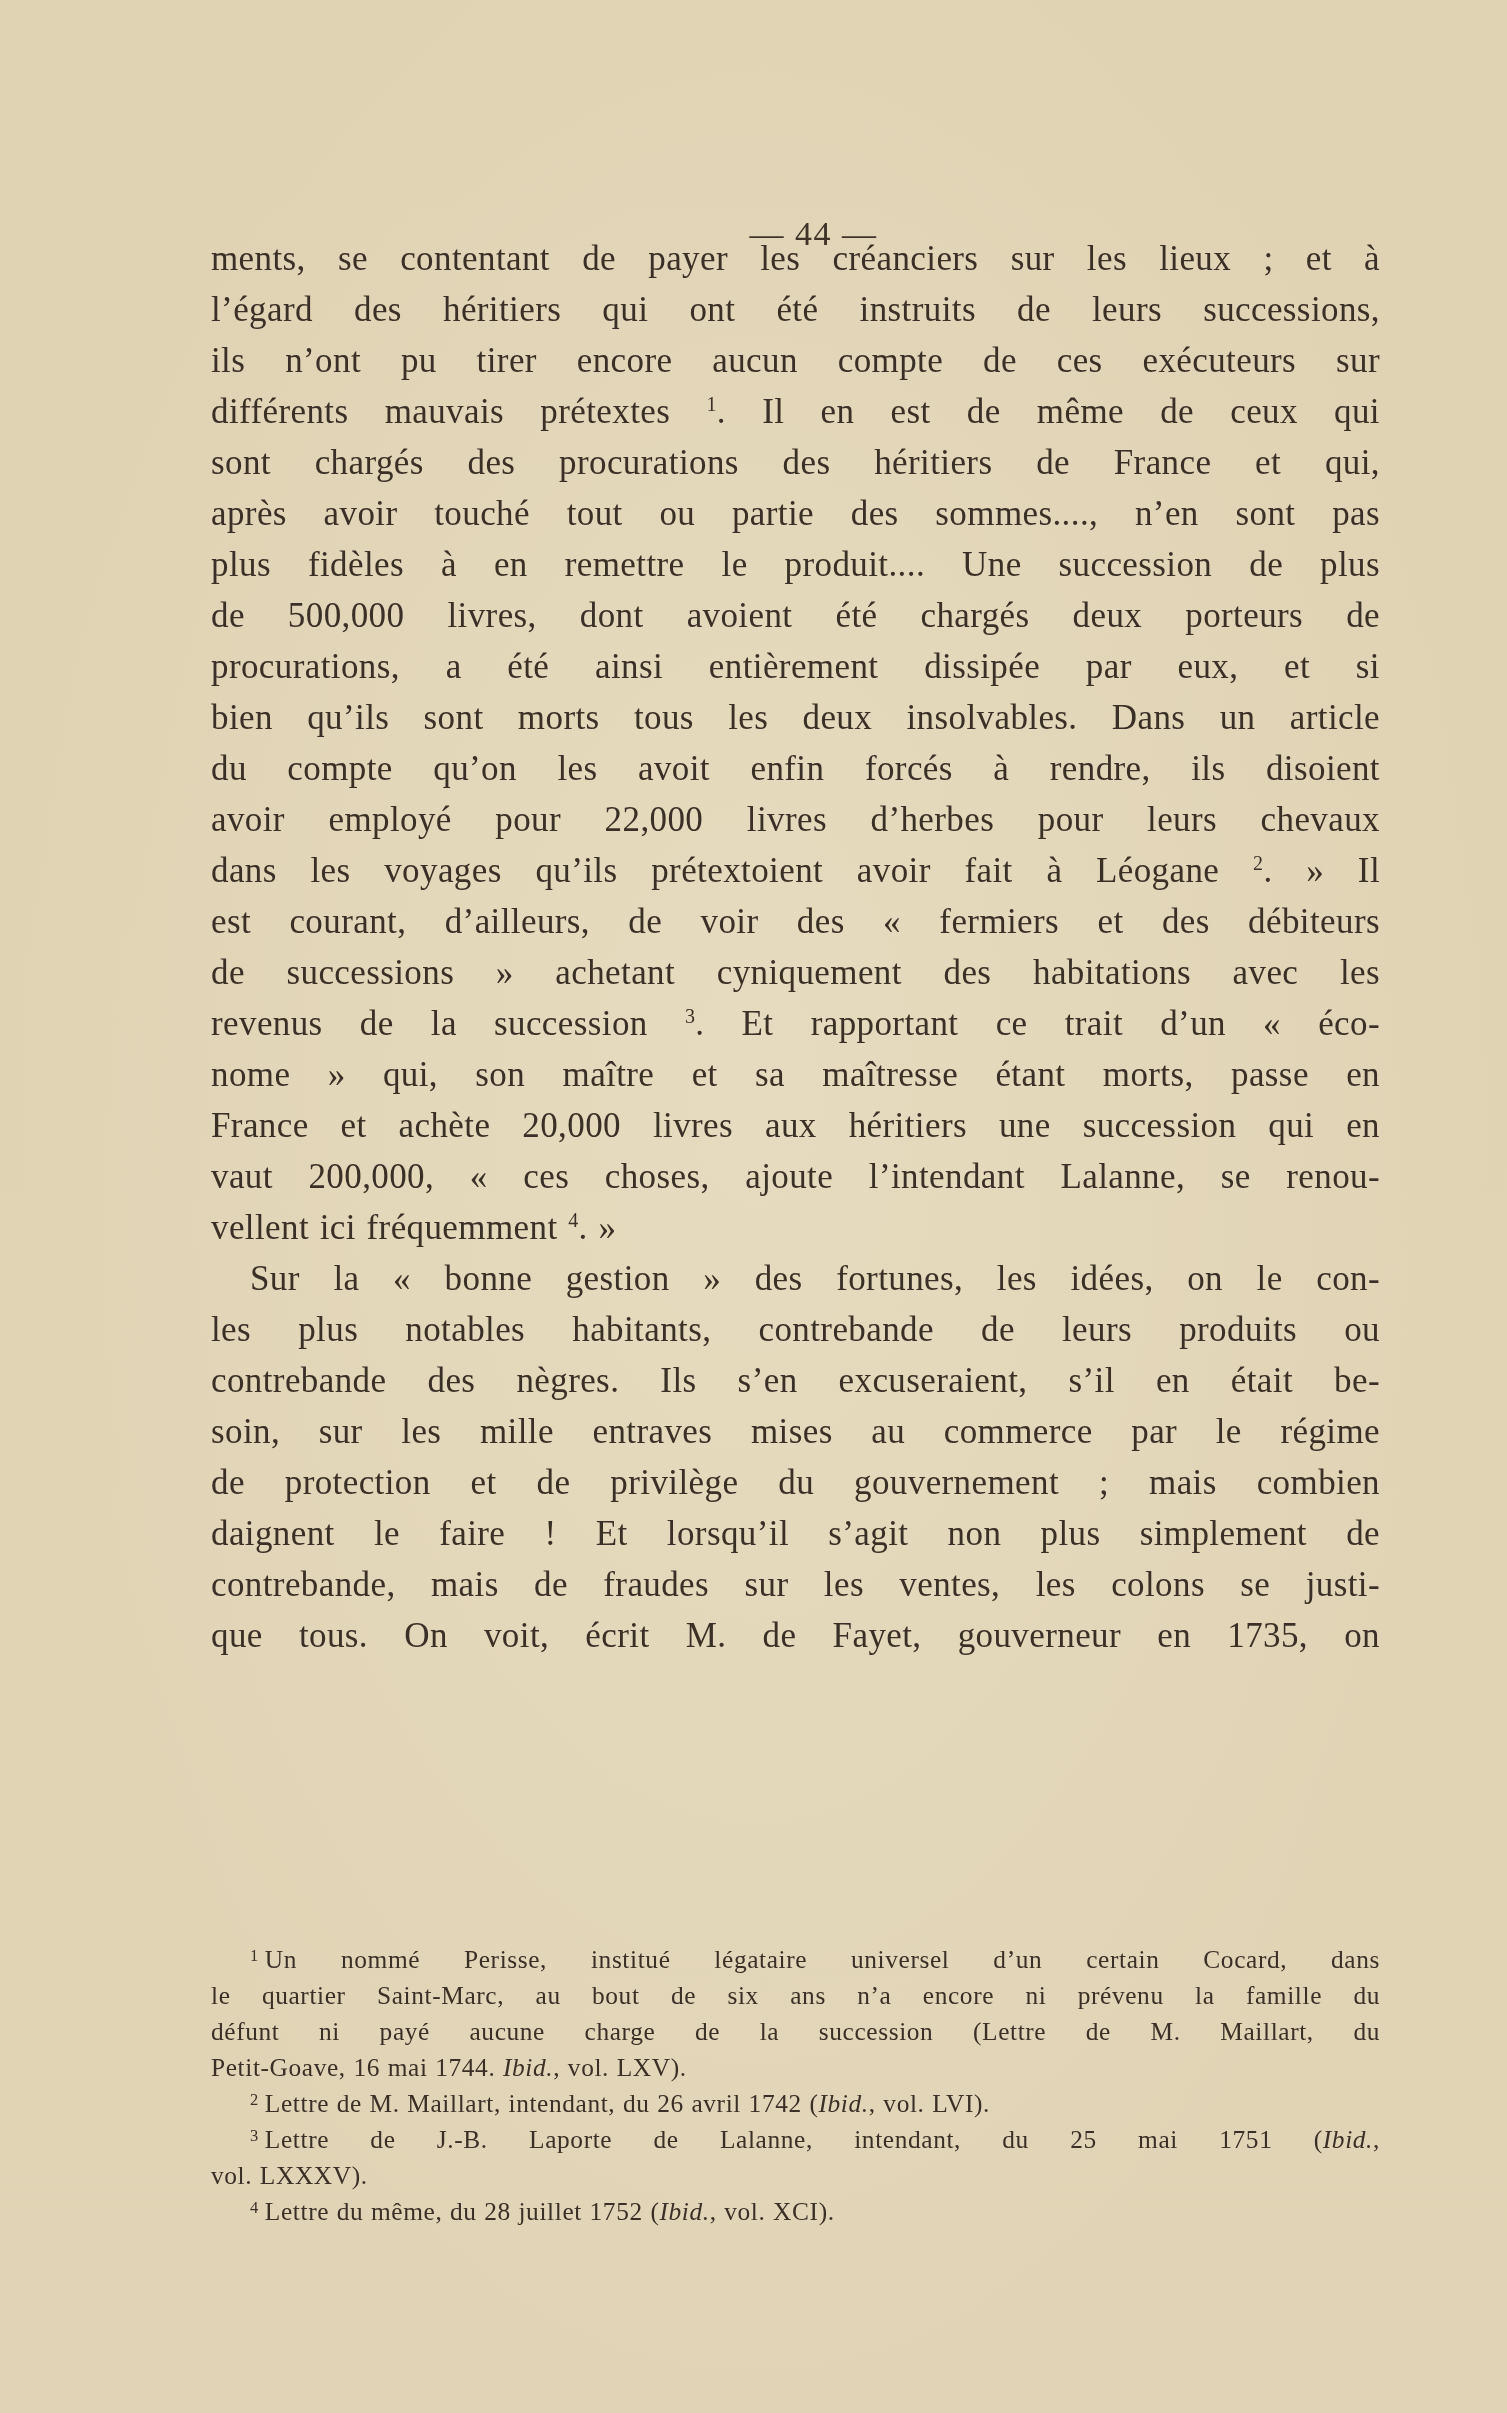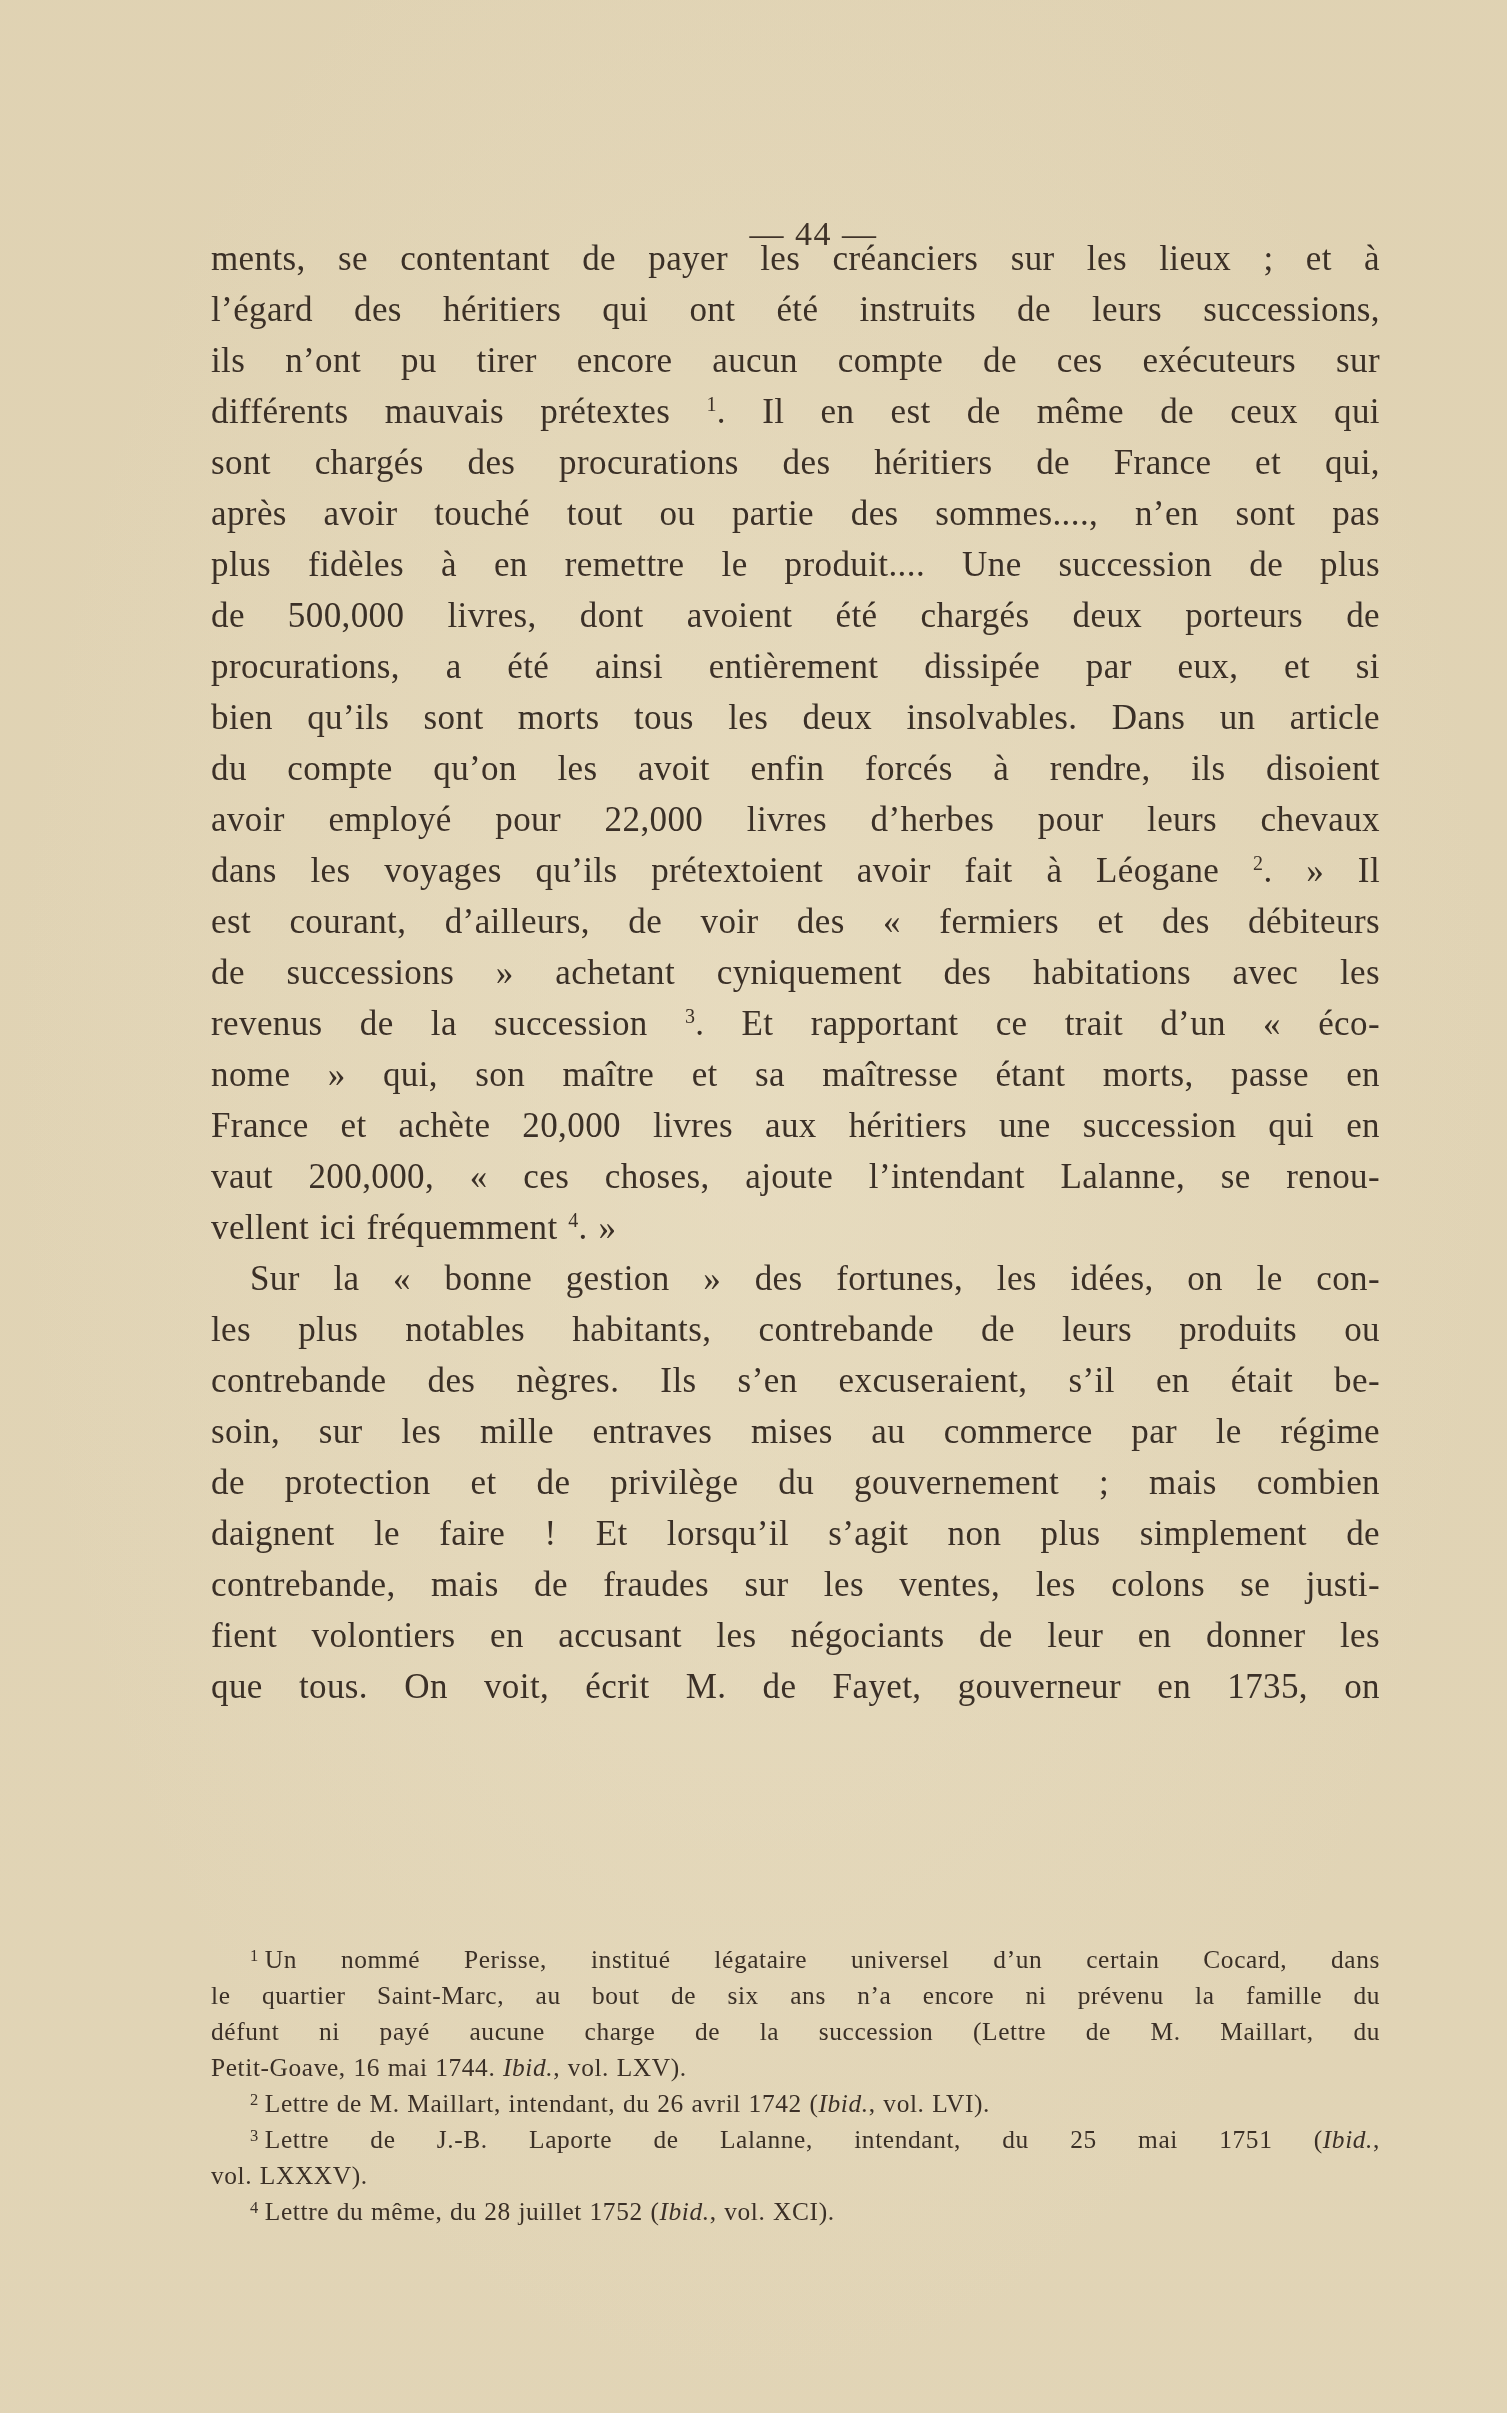--- a/index.html
+++ b/index.html
@@ -128,21 +128,20 @@
     <span class="line">France et achète 20,000 livres aux héritiers une succession qui en</span>
     <span class="line">vaut 200,000, « ces choses, ajoute l’intendant Lalanne, se renou-</span>
     <span class="line last"><span>vellent ici fréquemment </span><sup class="fn-ref">4</sup><span>. »</span></span>
     <span class="line indent">Sur la « bonne gestion » des fortunes, les idées, on le con-</span>
     <span class="line">les plus notables habitants, contrebande de leurs produits ou</span>
     <span class="line">contrebande des nègres. Ils s’en excuseraient, s’il en était be-</span>
     <span class="line">soin, sur les mille entraves mises au commerce par le régime</span>
     <span class="line">de protection et de privilège du gouvernement ; mais combien</span>
     <span class="line">daignent le faire ! Et lorsqu’il s’agit non plus simplement de</span>
     <span class="line">contrebande, mais de fraudes sur les ventes, les colons se justi-</span>
-    <span class="line">fient volontiers en accusant les négociants de leur en donner les</span>
     <span class="line">que tous. On voit, écrit M. de Fayet, gouverneur en 1735, on</span>
   </div>
 
 <div class="footnotes" id="footnotes">
     <span class="fline indent"><span class="fn-num">1</span><span>Un nommé Perisse, institué légataire universel d’un certain Cocard, dans</span></span>
     <span class="fline"><span>le quartier Saint-Marc, au bout de six ans n’a encore ni prévenu la famille du</span></span>
     <span class="fline"><span>défunt ni payé aucune charge de la succession (Lettre de M. Maillart, du</span></span>
     <span class="fline last"><span>Petit-Goave, 16 mai 1744. </span><em>Ibid.</em><span>, vol. LXV).</span></span>
     <span class="fline indent last"><span class="fn-num">2</span><span>Lettre de M. Maillart, intendant, du 26 avril 1742 (</span><em>Ibid.</em><span>, vol. LVI).</span></span>
     <span class="fline indent"><span class="fn-num">3</span><span>Lettre de J.-B. Laporte de Lalanne, intendant, du 25 mai 1751 (</span><em>Ibid.</em><span>,</span></span>

